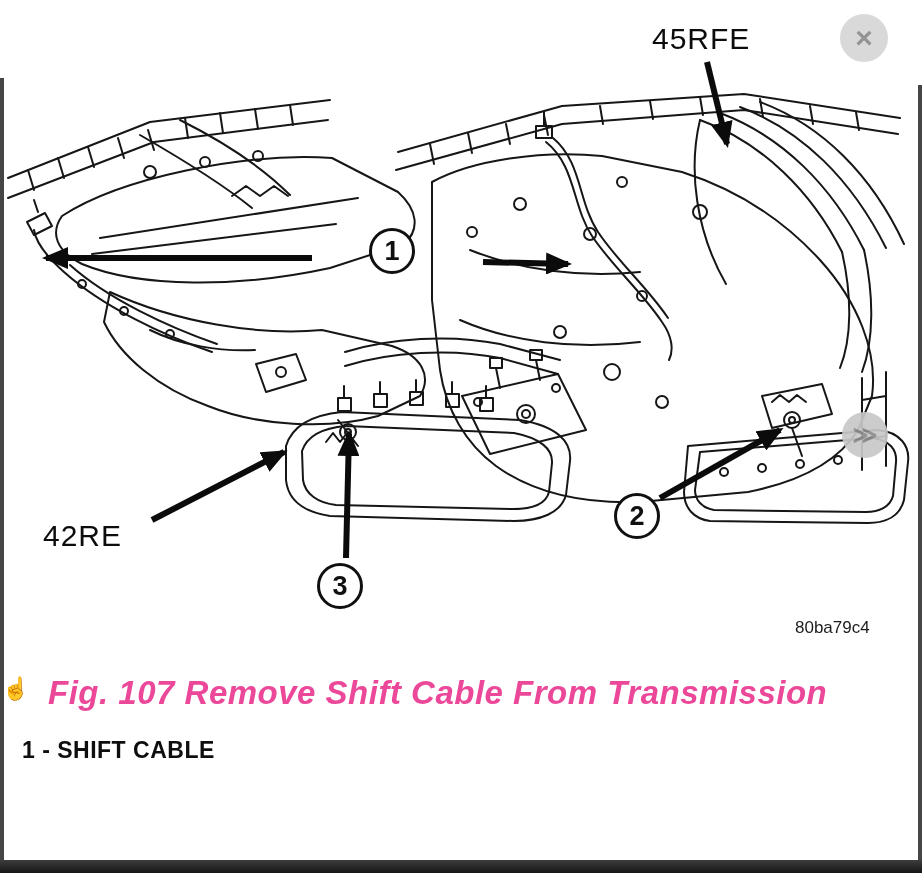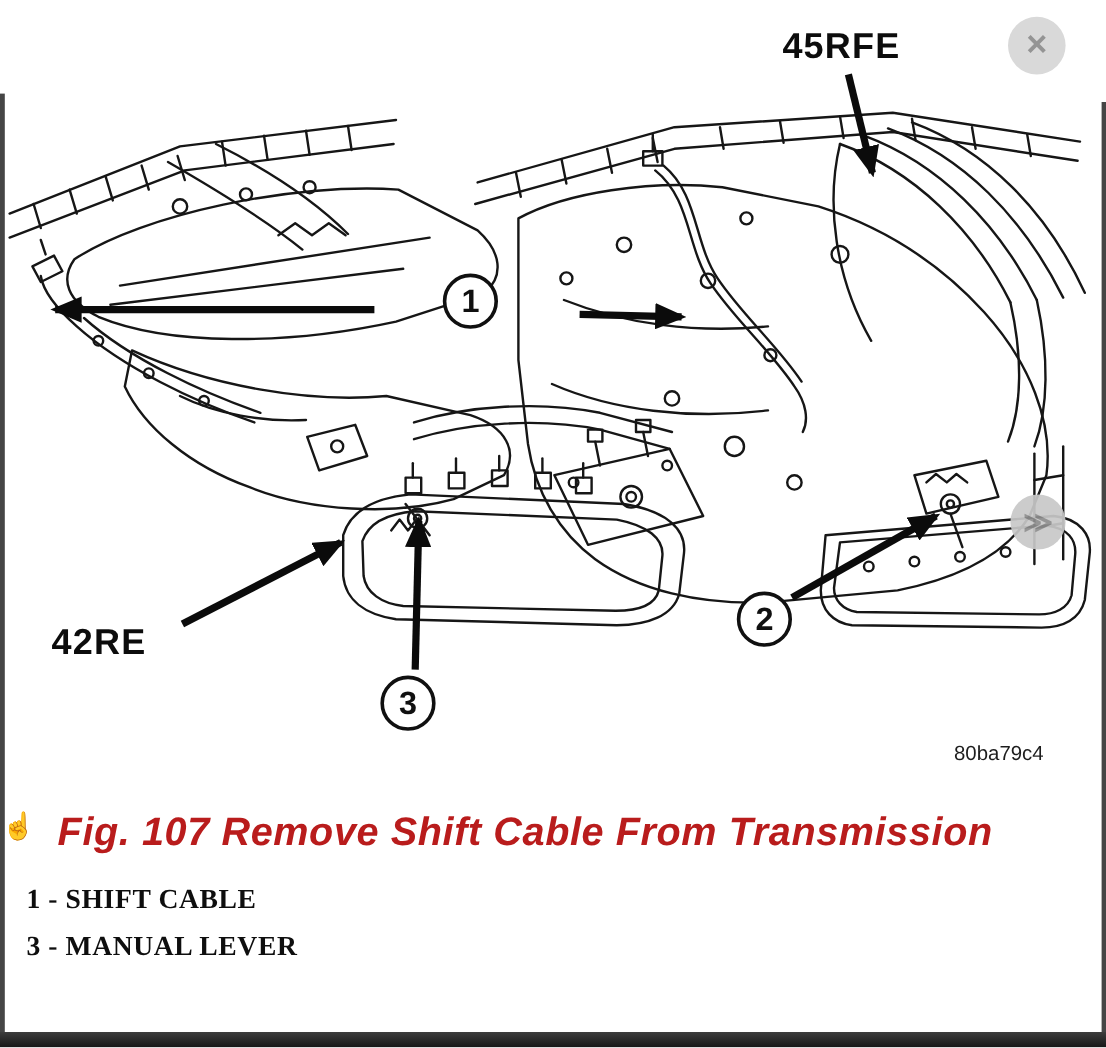--- a/index.html
+++ b/index.html
@@ -11,40 +11,40 @@
   .edge.right { right:0; top:85px; bottom:13px; }
   .bottom-bar { position:absolute; left:0; right:0; bottom:0; height:13px;
                 background:linear-gradient(#3d3d3d,#161616); z-index:7; }
 
   .diagram-svg { position:absolute; left:0; top:0; }
 
   .callout { position:absolute; width:46px; height:46px; border:3px solid #101010;
              border-radius:50%; background:#ffffff; display:flex; align-items:center;
              justify-content:center; font-size:27px; font-weight:bold; color:#101010; z-index:3; }
 
-  .model-label { position:absolute; font-size:30px; font-weight:bold; color:#0c0c0c;
+  .model-label { position:absolute; font-size:30px; font-weight:normal; color:#0c0c0c;
                  letter-spacing:1px; z-index:3; white-space:nowrap; }
   .fig-code { position:absolute; font-size:17px; font-weight:normal; color:#1d1d1d; z-index:3; }
 
   .close-btn { position:absolute; left:840px; top:14px; width:48px; height:48px;
                border-radius:50%; background:#d9d9d9; border:none; color:#949494;
                font-size:30px; font-weight:bold; line-height:1; display:flex;
                align-items:center; justify-content:center; cursor:pointer; z-index:8; }
 
   .logo-badge { position:absolute; left:842px; top:412px; width:46px; height:46px;
                 border-radius:50%; background:#c8c8c8; color:#8d8d8d; display:flex;
                 align-items:center; justify-content:center; font-size:24px;
                 font-weight:bold; opacity:.92; z-index:4; }
 
   .cursor-hand { position:absolute; left:2px; top:676px; font-size:22px; color:#4a4a4a; z-index:4; }
 
   .caption { position:absolute; left:48px; top:674px; font-size:33px; font-weight:bold;
-             font-style:italic; color:#b91c1c; letter-spacing:.5px; white-space:nowrap; z-index:3;text-align:right; }
-
-  .legend { position:absolute; left:22px; top:737px; z-index:3;font-family:Liberation Serif, serif; }
+             font-style:italic; color:#ec4899; letter-spacing:.5px; white-space:nowrap; z-index:3;text-align:right; }
+
+  .legend { position:absolute; left:22px; top:737px; z-index:3; }
   .legend-item { font-size:23px; font-weight:bold; color:#0e0e0e; margin-bottom:13px;
                  letter-spacing:.5px; white-space:nowrap; }
 </style>
 </head>
 <body>
 
 <div class="stage">
 
   <svg class="diagram-svg" width="922" height="660" viewBox="0 0 922 660" xmlns="http://www.w3.org/2000/svg">
     <defs>
@@ -207,19 +207,18 @@
   <div class="logo-badge">
     <span>≫</span>
   </div>
 
   <div class="cursor-hand">☝</div>
 
   <h2 class="caption">Fig. 107 Remove Shift Cable From Transmission</h2>
 
   <div class="legend">
     <div class="legend-item">1 - SHIFT CABLE</div>
-    <div class="legend-item">3 - MANUAL LEVER</div>
   </div>
 
   <div class="edge left"></div>
   <div class="edge right"></div>
   <div class="bottom-bar"></div>
 </div>
 
 </body></html>

